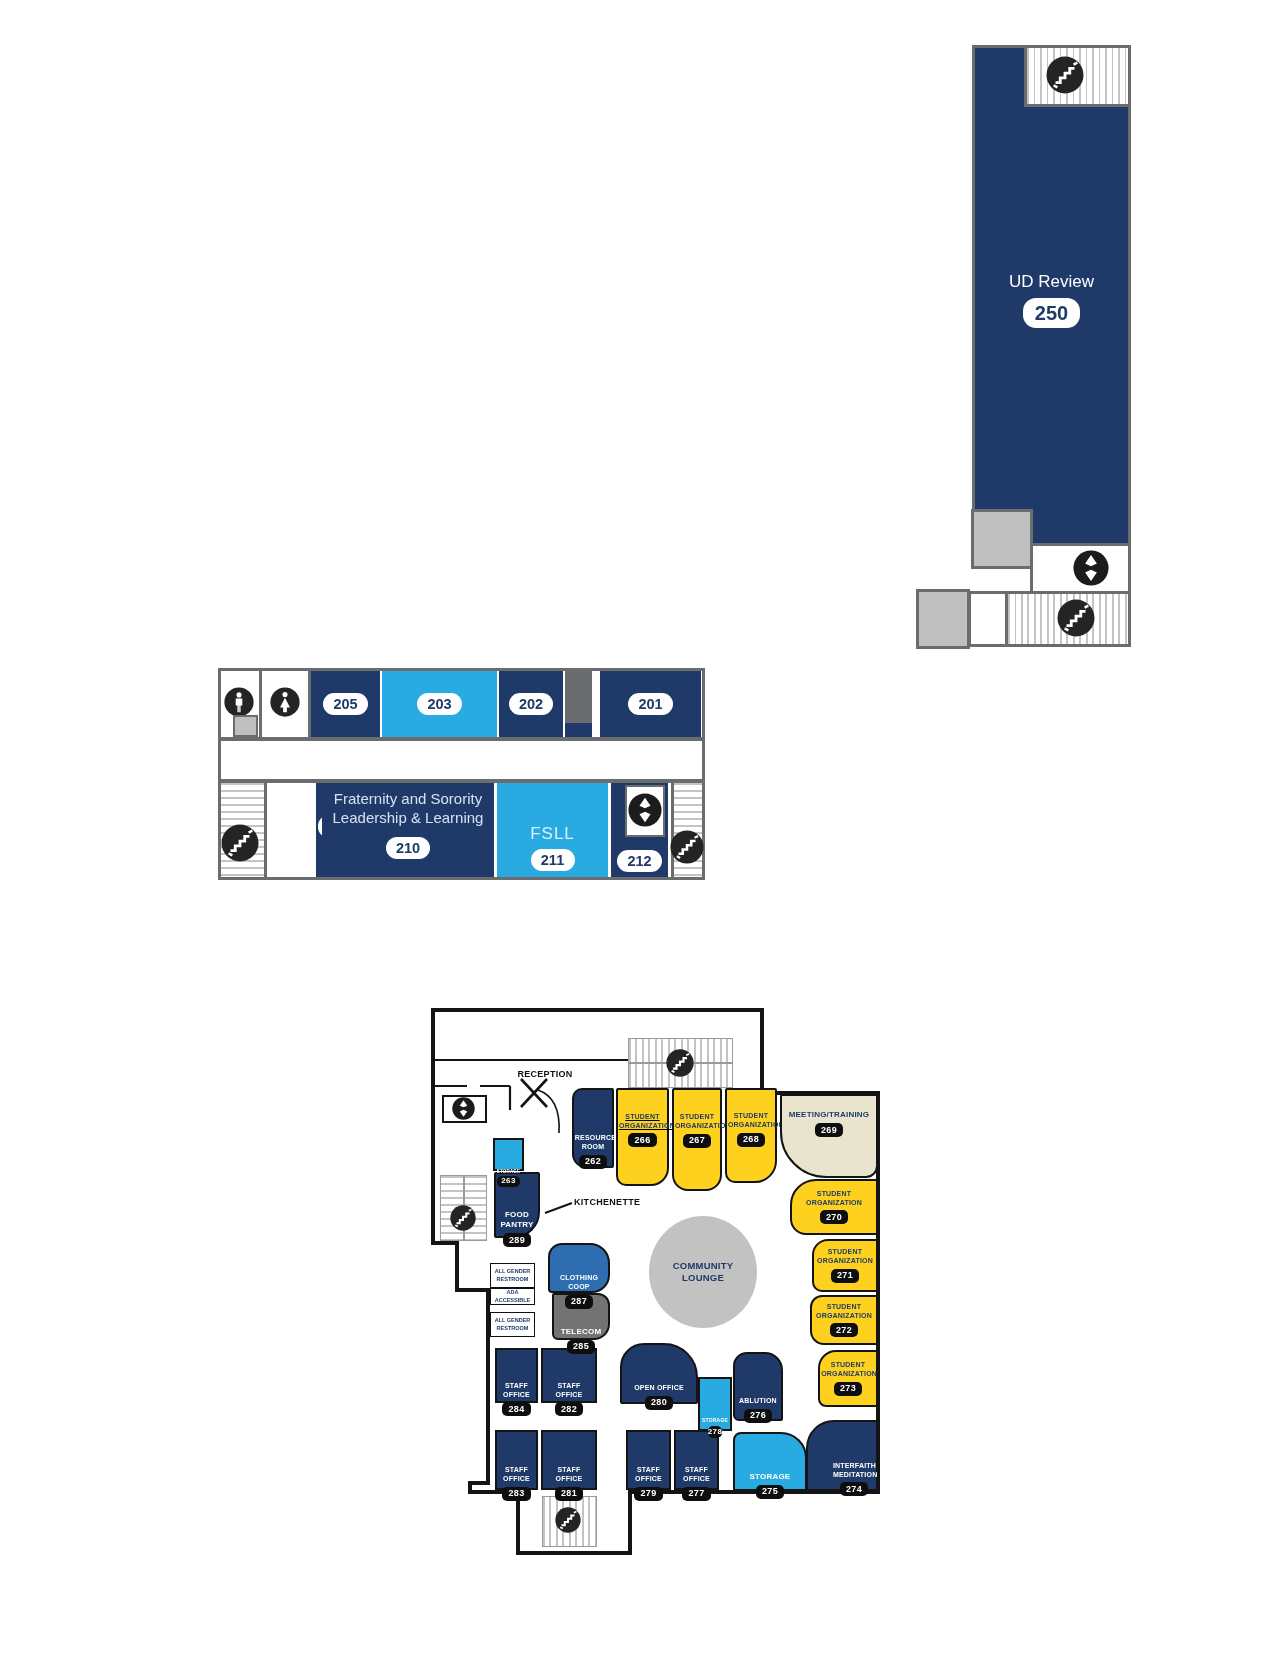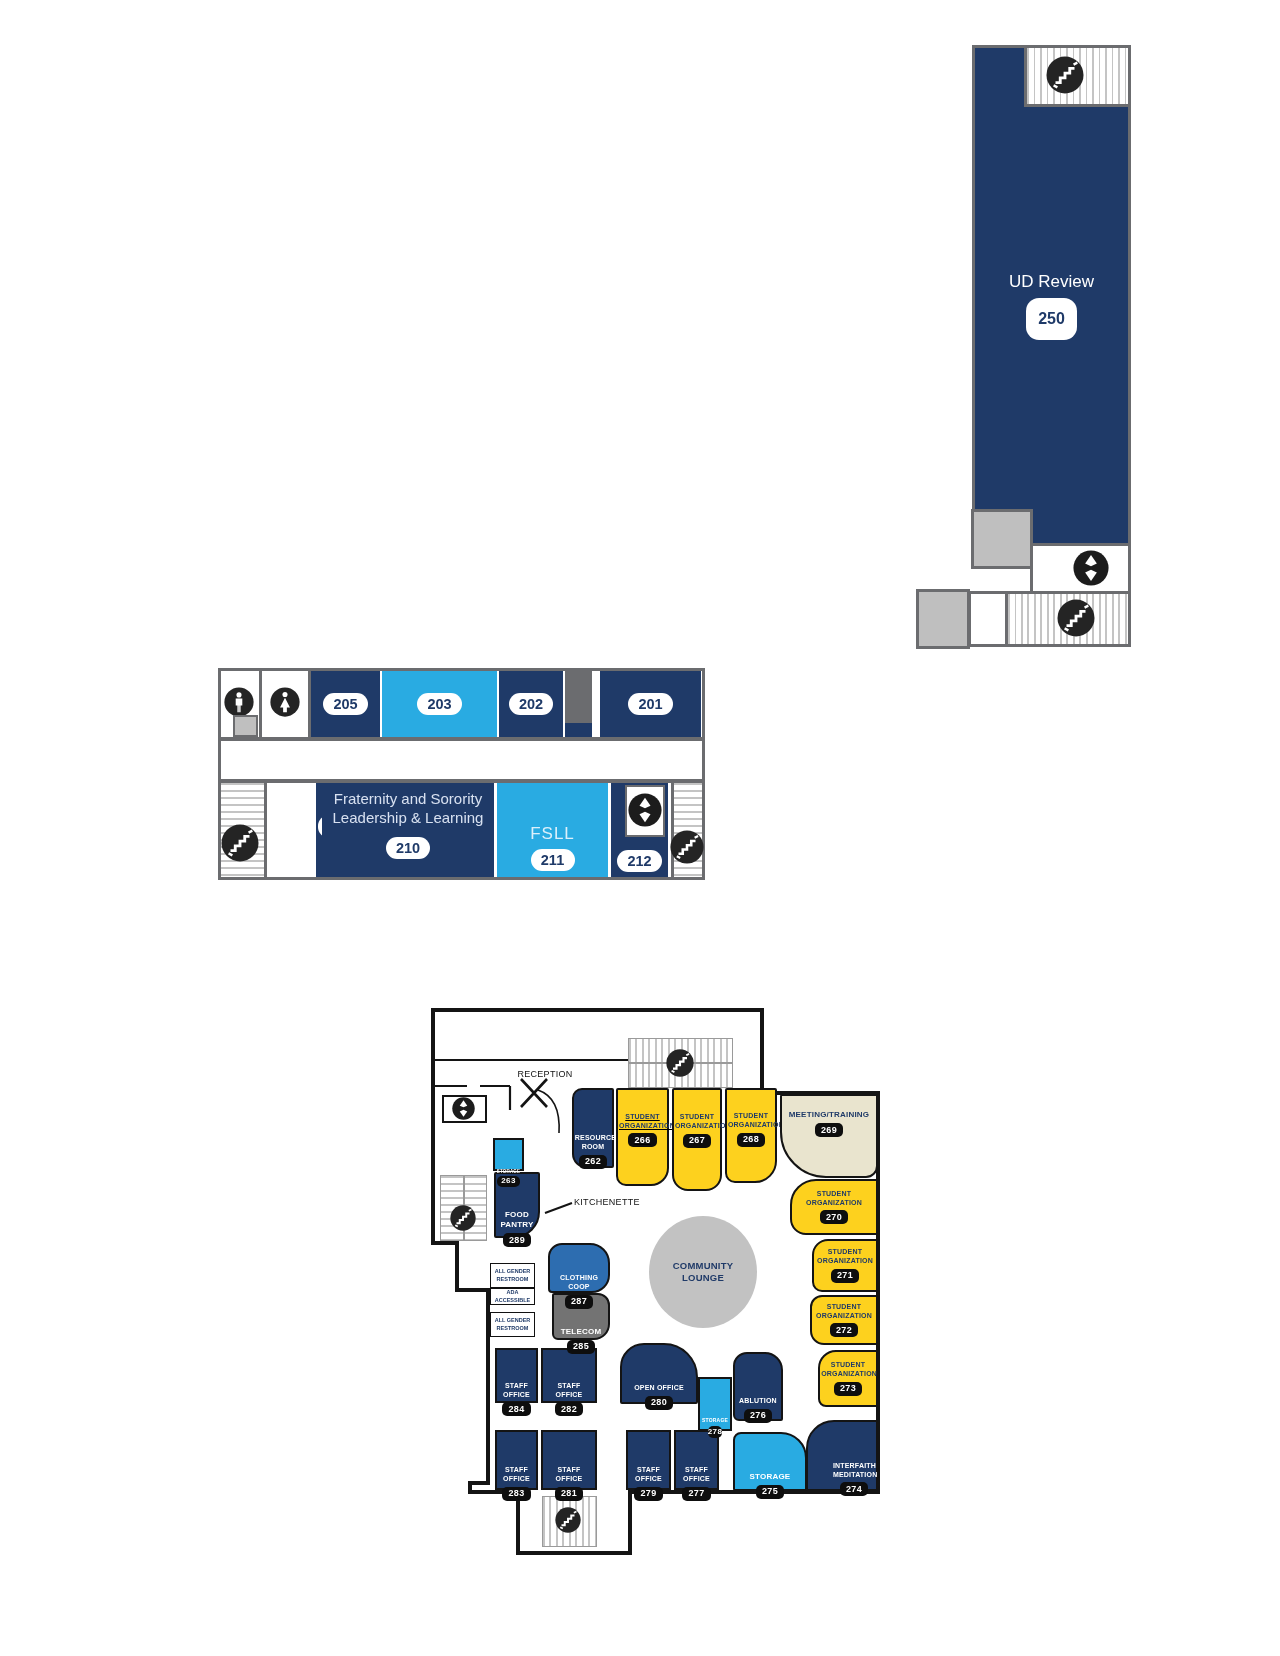--- a/index.html
+++ b/index.html
@@ -20,21 +20,21 @@
   .grayline{border:3px solid #6b6c6f;background:#fff;}
   .hatchv{background-color:#fff;background-image:repeating-linear-gradient(90deg,#c4c4c4 0 1.6px,rgba(0,0,0,0) 1.6px 6.5px);}
   .hatchh{background-color:#fff;background-image:repeating-linear-gradient(180deg,#c4c4c4 0 1.6px,rgba(0,0,0,0) 1.6px 7px);}
   .nameC{font-weight:700;font-size:7px;line-height:1.25;text-align:center;letter-spacing:.2px;width:96%;}
   .tw{color:#fff;margin-top:47px;}
   .tn{color:#1f3a68;}
   .badgeD{display:inline-block;background:#0e0e0e;color:#fff;font-weight:700;font-size:9px;
           line-height:1;padding:2.5px 6px;border-radius:5px;letter-spacing:.4px;}
   .badgeW{display:inline-block;background:#fff;color:#1f3a68;font-weight:700;font-size:14.5px;
           line-height:1;padding:4px 10px;border-radius:11px;min-width:24px;text-align:center;}
-  .lblB{font-size:9px;font-weight:400;color:#111;letter-spacing:.3px;}
+  .lblB{font-size:9px;font-weight:700;color:#111;letter-spacing:.3px;}
   .tinybox{border:1.5px solid #111;background:#fff;display:flex;align-items:center;justify-content:center;
            text-align:center;font-weight:700;color:#1f3a68;line-height:1.3;}
   svg.ic{position:absolute;}
 </style>
 </head>
 <body>
 
 <svg width="0" height="0" style="position:absolute">
   <defs>
     <symbol id="ic-stairs" viewBox="0 0 40 40">
@@ -64,21 +64,21 @@
 <div id="page">
 
   <div class="abs navy grayline" style="left:972px;top:45px;width:159px;height:503px;background:#1f3a68;"></div>
   <div class="abs hatchv grayline" style="left:1024px;top:45px;width:107px;height:62px;"></div>
   <svg class="ic" style="left:1046px;top:56px" width="38" height="38">
       <use href="#ic-stairs"></use>
     </svg>
 
   <div class="abs" style="left:975px;top:272px;width:153px;text-align:center;color:#fff;font-size:17px;">UD Review</div>
   <div class="abs" style="left:975px;top:298px;width:153px;text-align:center;">
-    <span class="badgeW" style="font-size:16px;padding:13px 12px;border-radius:13px;">250</span>
+    <span class="badgeW" style="font-size:20px;padding:5px 12px;border-radius:13px;">250</span>
   </div>
 
   <div class="abs grayfill grayline" style="left:971px;top:509px;width:62px;height:60px;background:#bfbfbf;"></div>
   <div class="abs grayline" style="left:1030px;top:543px;width:101px;height:51px;"></div>
   <svg class="ic" style="left:1073px;top:550px" width="36" height="36">
       <use href="#ic-elev"></use>
     </svg>
   <div class="abs grayline" style="left:968px;top:591px;width:40px;height:56px;"></div>
   <div class="abs hatchv grayline" style="left:1005px;top:591px;width:126px;height:56px;"></div>
   <svg class="ic" style="left:1057px;top:599px" width="38" height="38">

